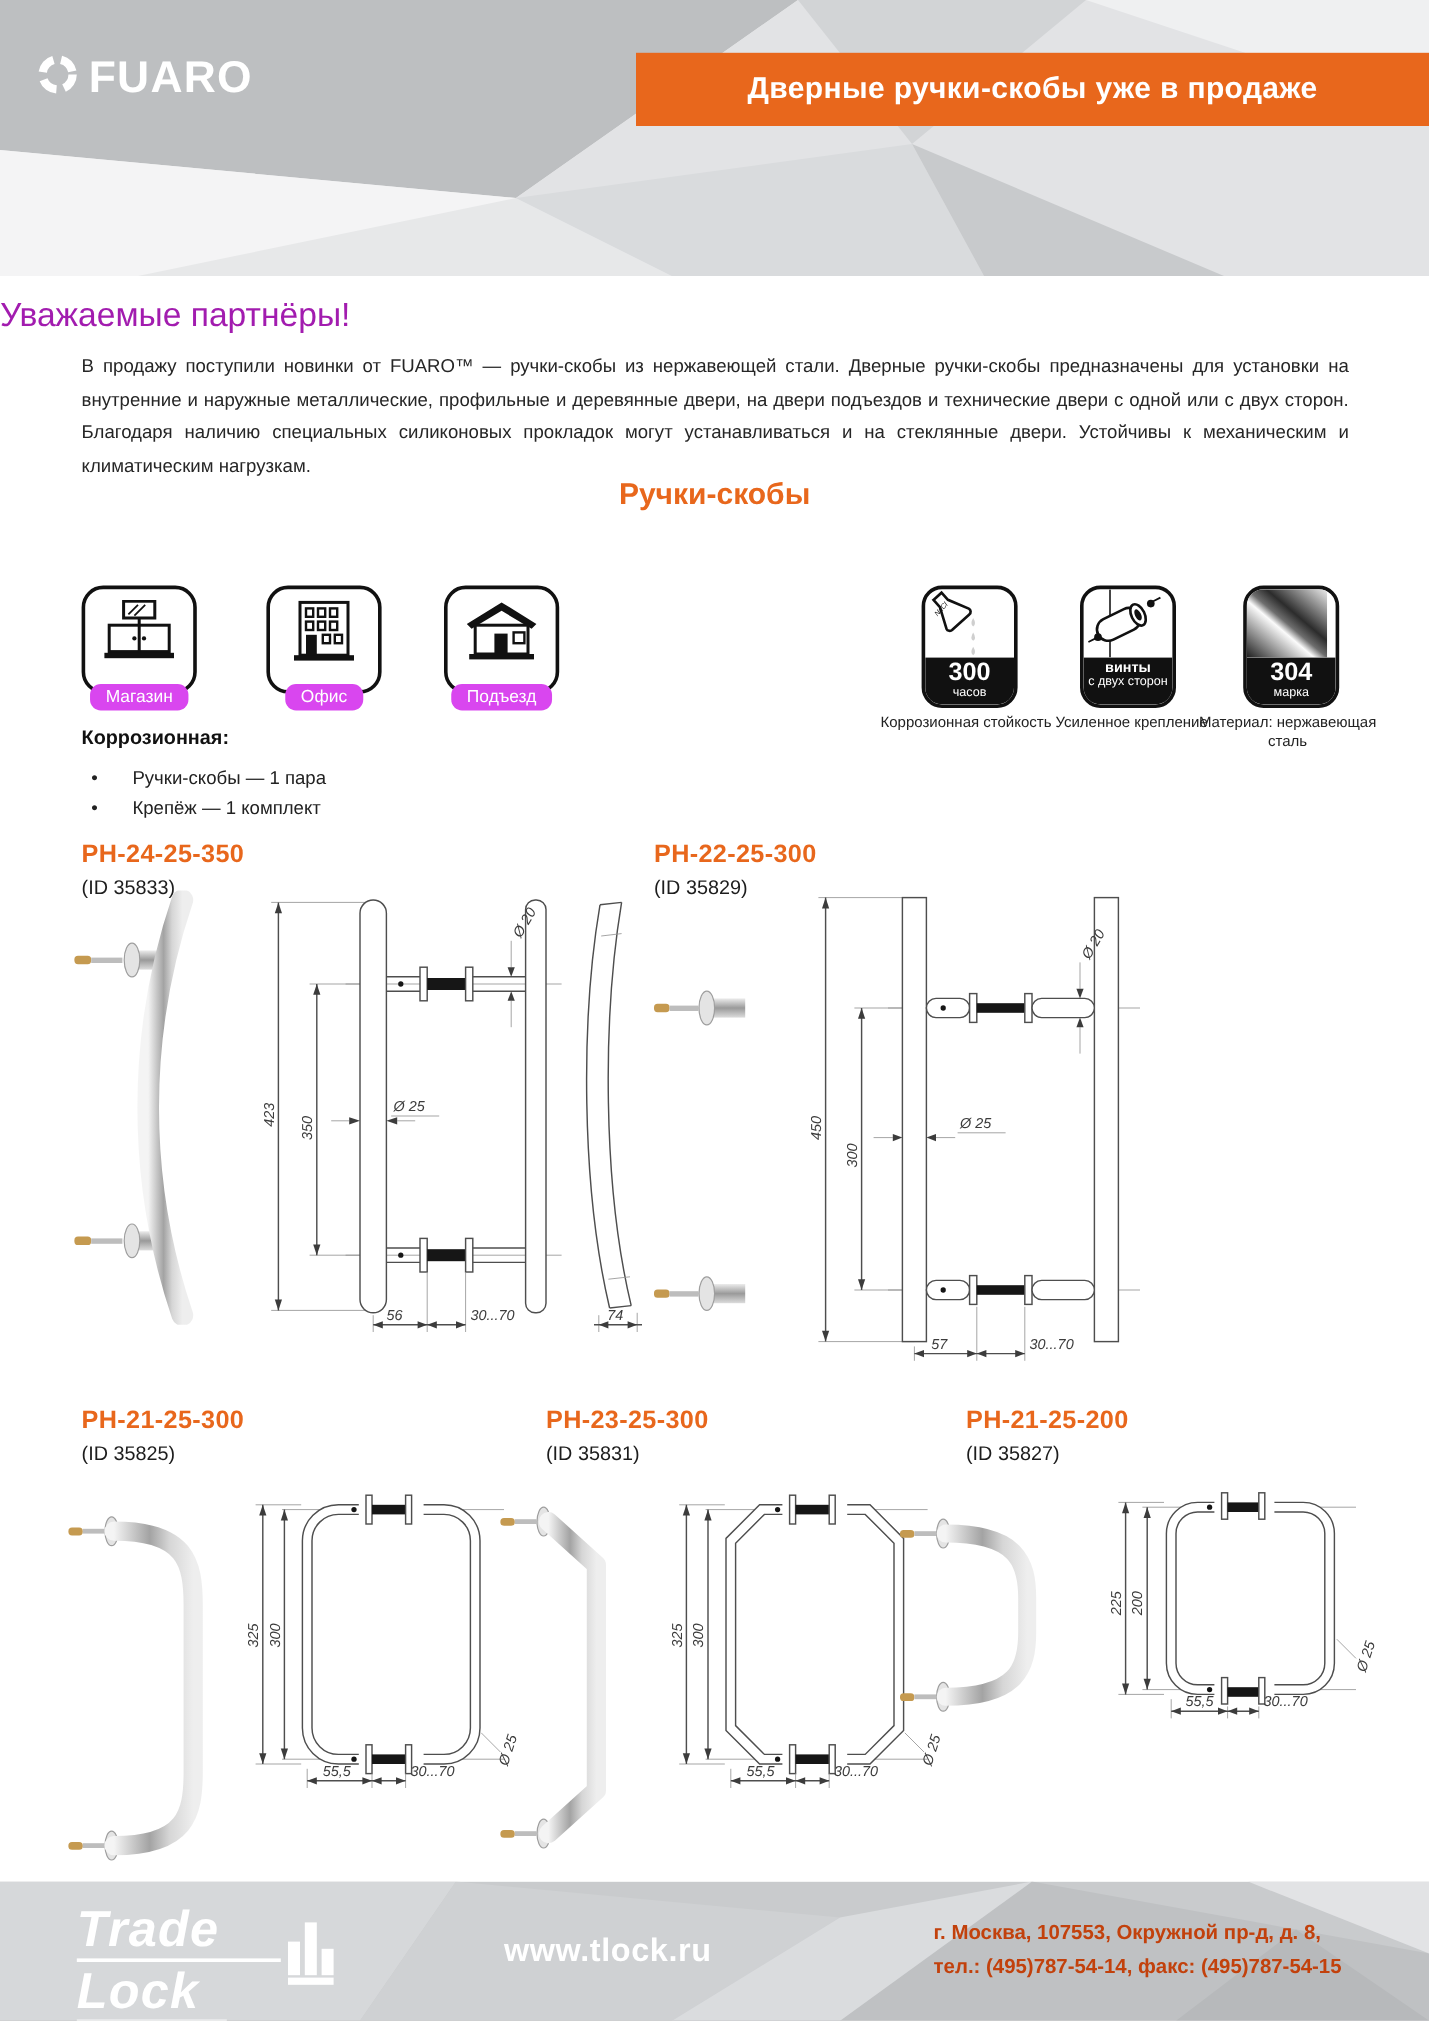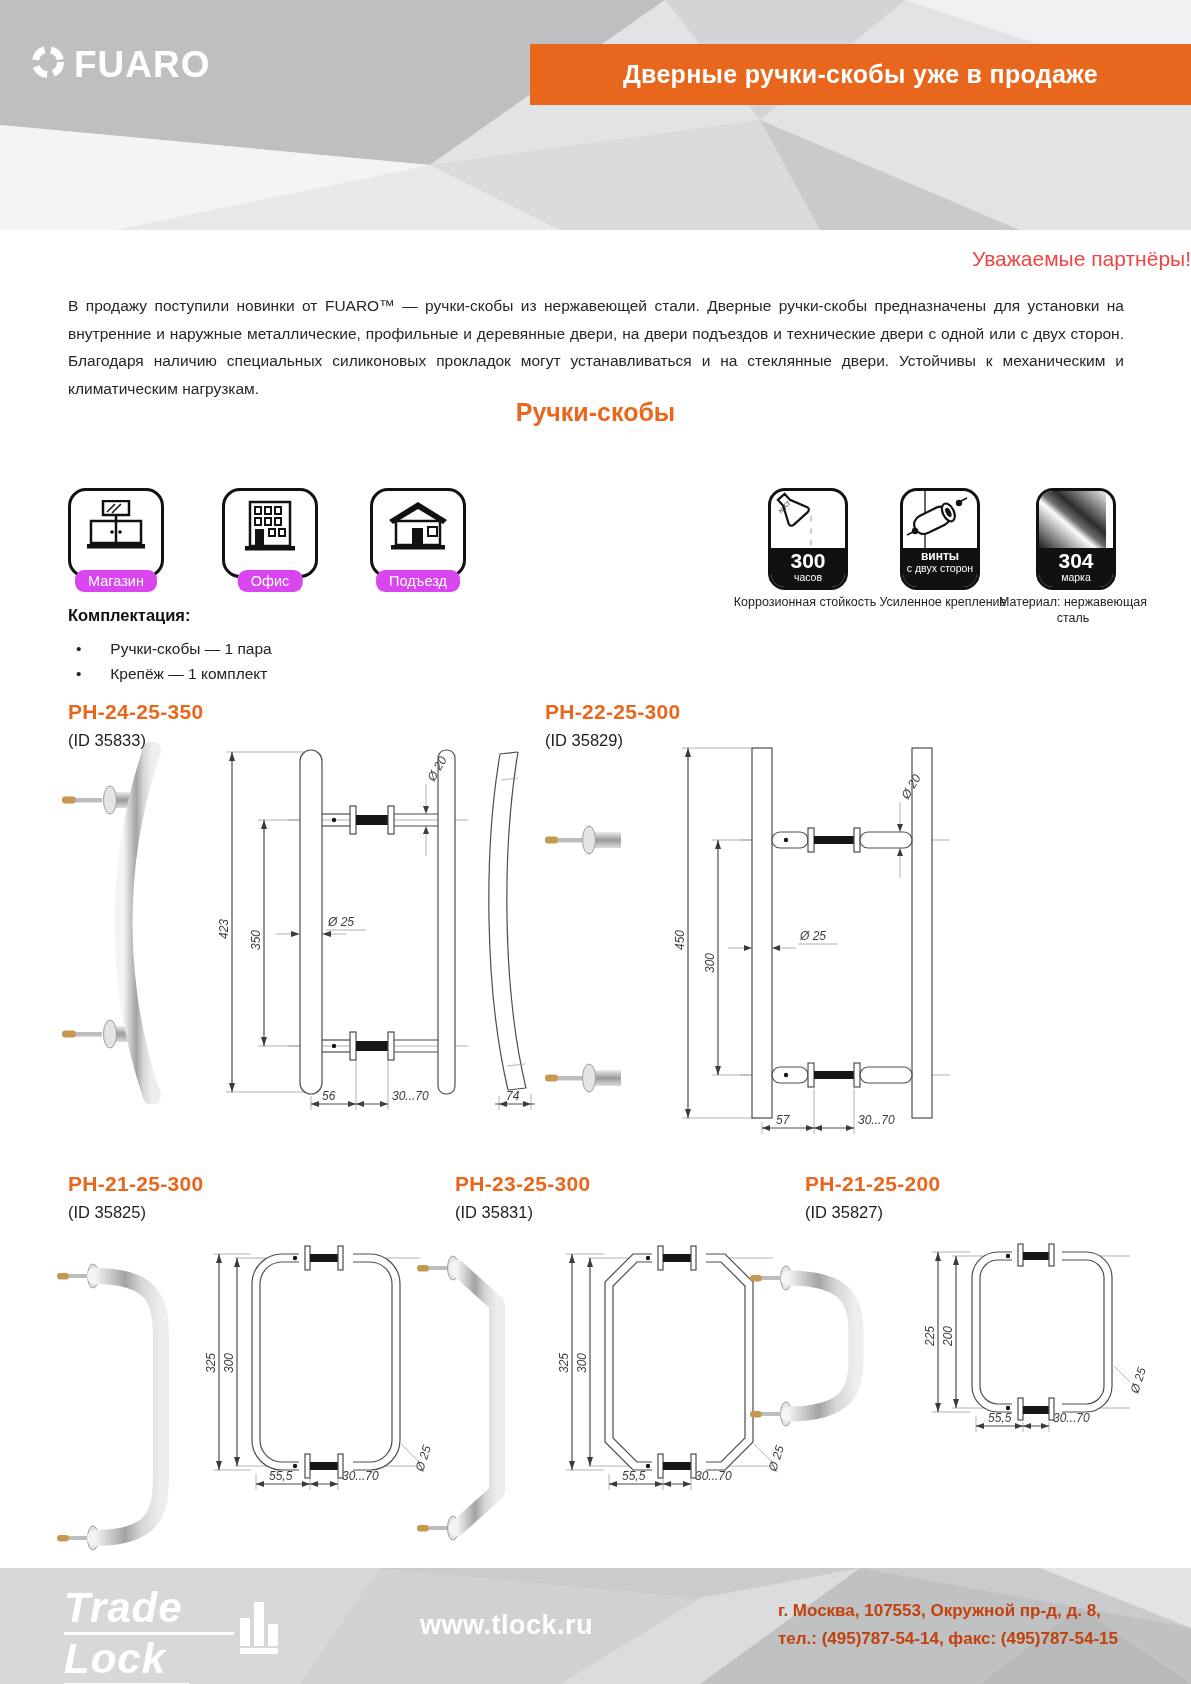--- a/index.html
+++ b/index.html
@@ -9,22 +9,22 @@
   
   .hdr-bg,.ftr-bg{position:absolute;left:0;width:1191px;}
   .hdr-bg{top:0;height:230px;}
   .ftr-bg{top:1568px;height:116px;}
   .fuaro-logo{position:absolute;left:30px;top:44px;display:flex;align-items:flex-start;gap:8px;color:#fff;}
   .fuaro-logo .txt{font-size:37px;font-weight:bold;letter-spacing:1px;}
   .banner{position:absolute;left:530px;top:44px;width:661px;height:61px;background:#E8671C;
           display:flex;align-items:center;justify-content:center;color:#fff;
           font-size:25px;font-weight:bold;letter-spacing:.3px;}
   
-  .greeting{position:absolute;top:247px;left:0;width:100%;text-align:right;
-            font-size:21px;color:#ef4444;}
+  .greeting{position:absolute;top:247px;left:0;width:100%;text-align:left;
+            font-size:28px;color:#a21caf;}
   .intro{position:absolute;top:292px;left:68px;width:1056px;font-size:15.5px;line-height:1.78;
          color:#262626;text-align:justify;}
   .section-title{position:absolute;top:398px;left:0;width:100%;text-align:center;
                  font-size:25px;font-weight:bold;color:#E8671C;}
   
   .app-icon{position:absolute;top:488px;width:90px;height:84px;border:3.5px solid #111;
             border-radius:18px;background:#fff;}
   .app-icon svg{display:block;margin:9px auto 0;}
   .app-label{position:absolute;left:50%;transform:translateX(-50%);bottom:-17px;background:#d946ef;
              color:#fff;border-radius:9px;padding:3px 13px;font-size:14.5px;white-space:nowrap;}
@@ -190,21 +190,21 @@
     </div>
     <div class="badge-bot">
       <span class="badge-val">304</span>
       <span class="badge-unit">марка</span>
     </div>
   </div>
   <div class="badge-caption" style="left:730px;">Коррозионная стойкость</div>
   <div class="badge-caption" style="left:868px;">Усиленное крепление</div>
   <div class="badge-caption" style="left:998px;">Материал: нержавеющая сталь</div>
 
-  <div class="pkg-title">Комплектация:</div>
+  <div class="pkg-title">Коррозионная:</div>
   <div class="pkg-item" style="top:640px;">
     <span class="b">•</span>
     <span>Ручки-скобы — 1 пара</span>
   </div>
   <div class="pkg-item" style="top:665px;">
     <span class="b">•</span>
     <span>Крепёж — 1 комплект</span>
   </div>
 
   <div class="p-title" style="left:68px;top:700px;">PH-24-25-350</div>

